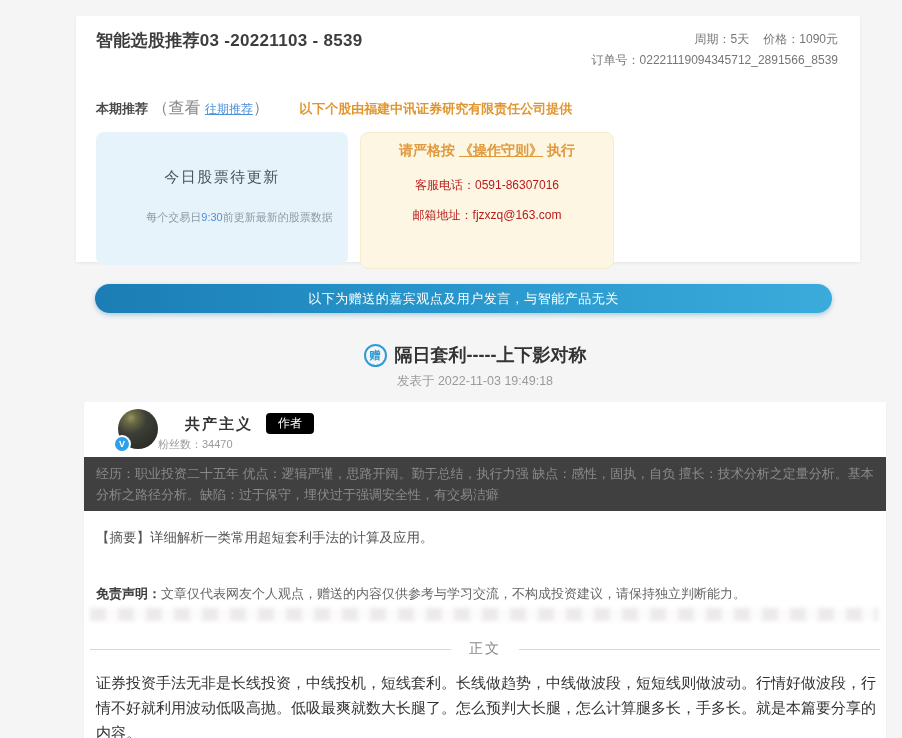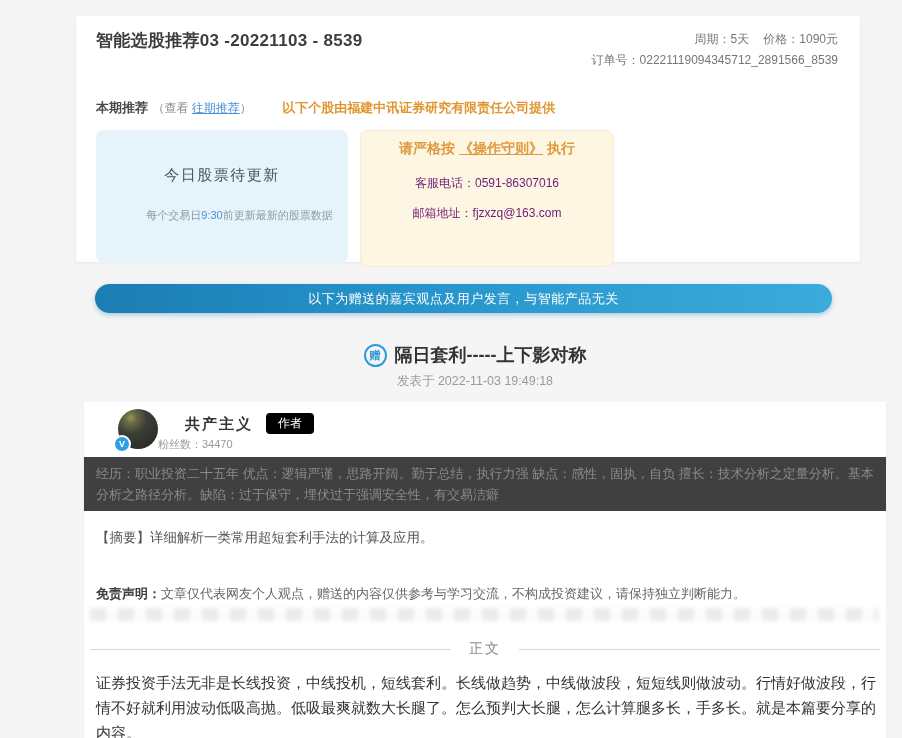--- a/index.html
+++ b/index.html
@@ -10,35 +10,35 @@
   .top-card{position:absolute;left:76px;top:0;width:784px;height:246px;background:#ffffff;box-shadow:0 1px 3px rgba(0,0,0,.07);}
   .top-card-inner{padding:13px 20px 0 20px;}
   .header-row{display:flex;justify-content:space-between;align-items:flex-start;}
   .doc-title{font-size:17px;font-weight:bold;color:#3d3d3d;letter-spacing:.3px;}
   .meta-block{text-align:right;padding-right:2px;}
   .meta-line{font-size:12px;color:#767676;line-height:21px;white-space:nowrap;}
   .meta-gap{display:inline-block;width:14px;}
 
   .rec-row{margin-top:27px;white-space:nowrap;}
   .rec-label{font-weight:bold;color:#4a4a4a;font-size:13px;}
-  .rec-paren{color:#8a8a8a;font-size:12px;}
+  .rec-paren{color:#8a8a8a;font-size:16px;}
   .rec-link{color:#4a90d9;text-decoration:underline;font-size:12px;cursor:pointer;}
   .rec-note{color:#e0962f;font-size:13px;font-weight:bold;margin-left:26px;}
 
   .boxes-row{display:flex;gap:12px;margin-top:13px;}
   .update-box{width:252px;height:133px;background:#e7f3fa;border-radius:8px;text-align:center;}
   .update-title{margin-top:36px;font-size:15px;color:#44545e;letter-spacing:1.5px;}
   .update-note{margin-top:23px;font-size:11px;color:#8b9aa6;padding-left:35px;}
   .update-time{color:#4a90d9;}
 
   .risk-box{width:254px;height:137px;background:#fcf6e2;border:1px solid #f6ecd0;border-radius:8px;text-align:center;box-sizing:border-box;}
   .risk-line1{margin-top:16px;font-size:14px;font-weight:bold;color:#e0993c;letter-spacing:.5px;}
   .risk-line2{margin-top:9px;font-size:14px;font-weight:bold;color:#e0993c;}
   .risk-rules-link{text-decoration:underline;cursor:pointer;}
-  .risk-contact{margin-top:17px;font-size:12px;color:#701a75;}
+  .risk-contact{margin-top:17px;font-size:12px;color:#b91c1c;}
   .risk-contact + .risk-contact{margin-top:13px;}
 
   
   .banner{position:absolute;left:95px;top:268px;width:737px;height:29px;border-radius:15px;
     background:linear-gradient(90deg,#1b7db4 0%,#2795cb 45%,#3aabdb 100%);
     display:flex;align-items:center;justify-content:center;color:#fff;font-size:13px;letter-spacing:.5px;
     box-shadow:0 2px 5px rgba(30,120,170,.35);}
 
   
   .article-head{position:absolute;left:85px;top:327px;width:780px;text-align:center;}

